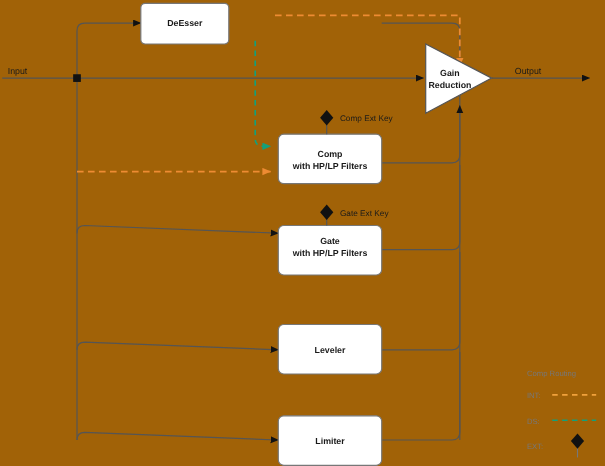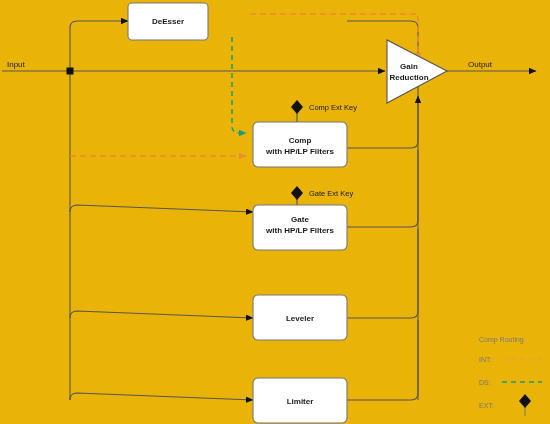--- a/index.html
+++ b/index.html
@@ -1,18 +1,18 @@
 <!DOCTYPE html>
 <html><head>
 <meta charset="utf-8">
 <style>
   html,body{margin:0;padding:0;background:#ffffff;}
   body{width:550px;height:424px;overflow:hidden;
        font-family:"Liberation Sans","DejaVu Sans",sans-serif;}
-  #stage{position:relative;width:550px;height:424px;background:#eab308;}
+  #stage{position:relative;width:550px;height:424px;background:#a16207;}
   svg{position:absolute;left:0;top:0;}
   .blk-label{font-size:8px;font-weight:bold;fill:#1a1a1a;}
   .io-label{font-size:8px;fill:#1a1a1a;}
   .key-label{font-size:7.5px;fill:#1a1a1a;}
   .leg-title{font-size:7px;fill:#777777;}
   .leg-label{font-size:7px;fill:#777777;}
   .tri-label{font-size:8px;font-weight:bold;fill:#1a1a1a;}
 </style>
 </head>
 <body>

